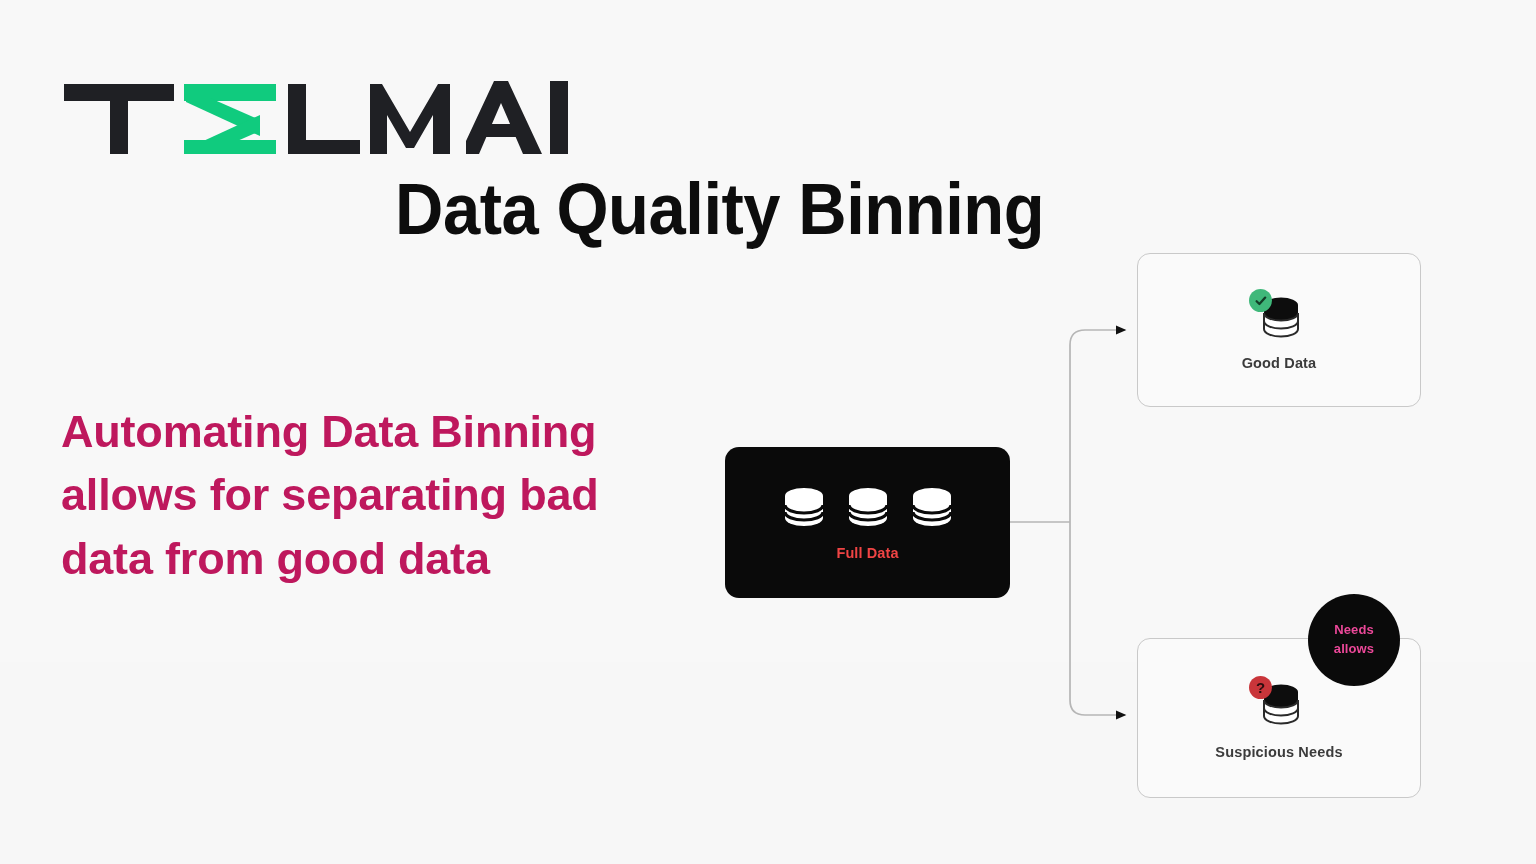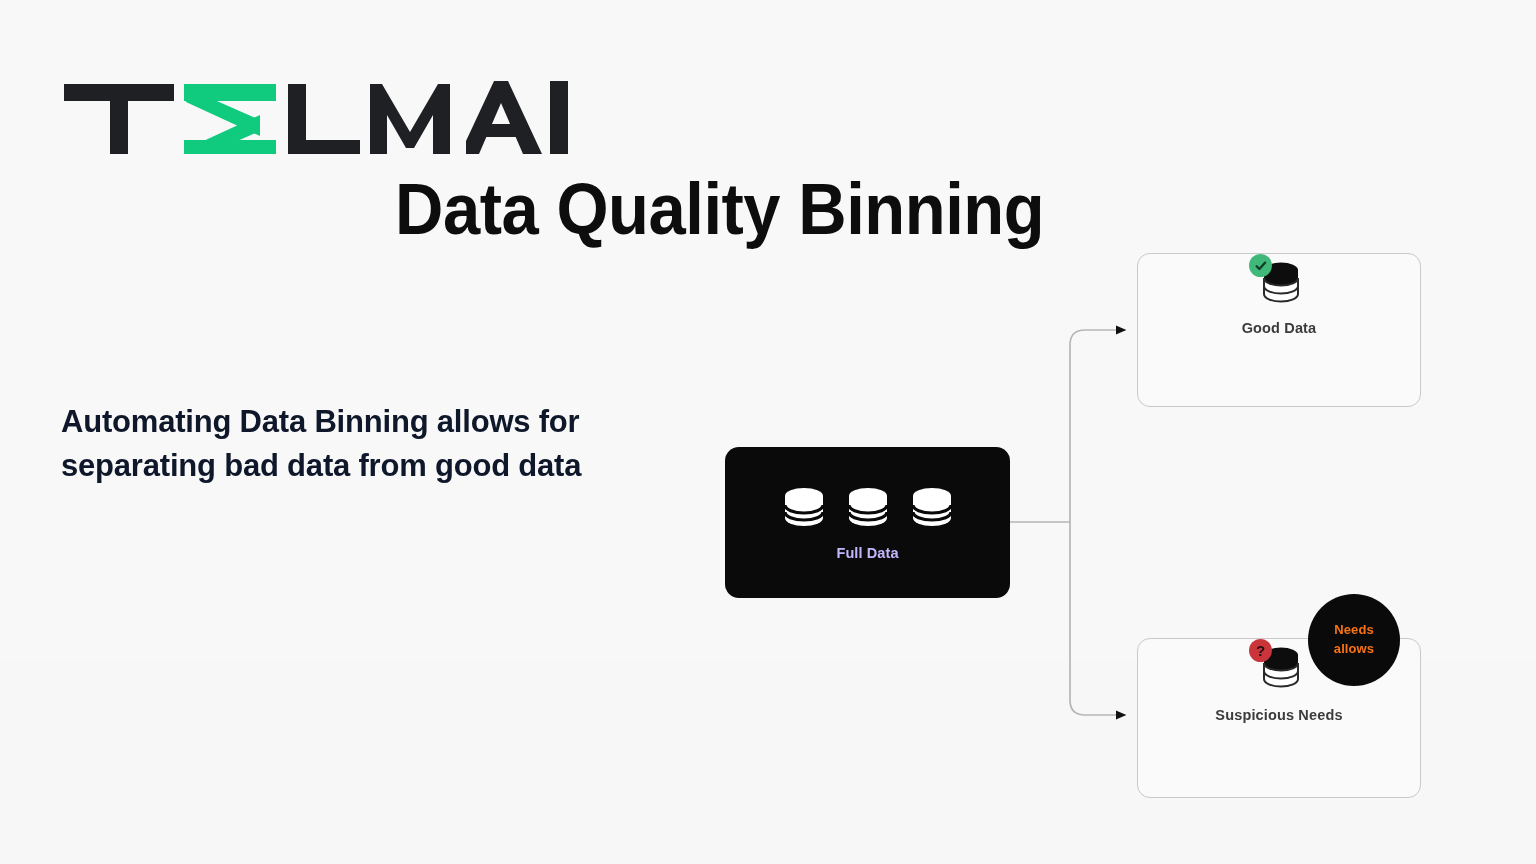--- a/index.html
+++ b/index.html
@@ -46,23 +46,23 @@
     line-height: 1.05;
     transform: scaleX(0.93);
     transform-origin: left top;
   }
 
   .tagline {
     position: absolute;
     left: 61px;
     top: 400px;
     width: 600px;
-    font-size: 31px;
+    font-size: 45px;
     font-weight: 600;
-    color: #0f172a;
+    color: #be185d;
     line-height: 1.41;
     letter-spacing: -0.2px;
   }
 
   
   .connectors {
     position: absolute;
     left: 0;
     top: 0;
     width: 1536px;
@@ -84,36 +84,36 @@
     align-items: center;
     justify-content: center;
   }
   .db-row {
     display: flex;
     gap: 16px;
     align-items: flex-end;
     margin-bottom: 13px;
   }
   .full-data-label {
-    color: #c4b5fd;
+    color: #ef4444;
     font-size: 14.5px;
     font-weight: 600;
     letter-spacing: 0.1px;
   }
 
   
   .card {
     position: absolute;
     background: #fafafa;
     border: 1.5px solid #c9c9c9;
     border-radius: 13px;
     display: flex;
     flex-direction: column;
     align-items: center;
-    justify-content: flex-start;
+    justify-content: center;
   }
   .card-good {
     left: 1137px;
     top: 253px;
     width: 282px;
     height: 152px;
   }
   .card-suspicious {
     left: 1137px;
     top: 638px;
@@ -160,21 +160,21 @@
 
   
   .needs-review {
     position: absolute;
     left: 1308px;
     top: 594px;
     width: 92px;
     height: 92px;
     border-radius: 50%;
     background: #0a0a0a;
-    color: #f97316;
+    color: #ec4899;
     display: flex;
     align-items: center;
     justify-content: center;
     text-align: center;
     font-size: 13px;
     font-weight: 600;
     line-height: 1.45;
     letter-spacing: 0.1px;
     z-index: 10;
   }

